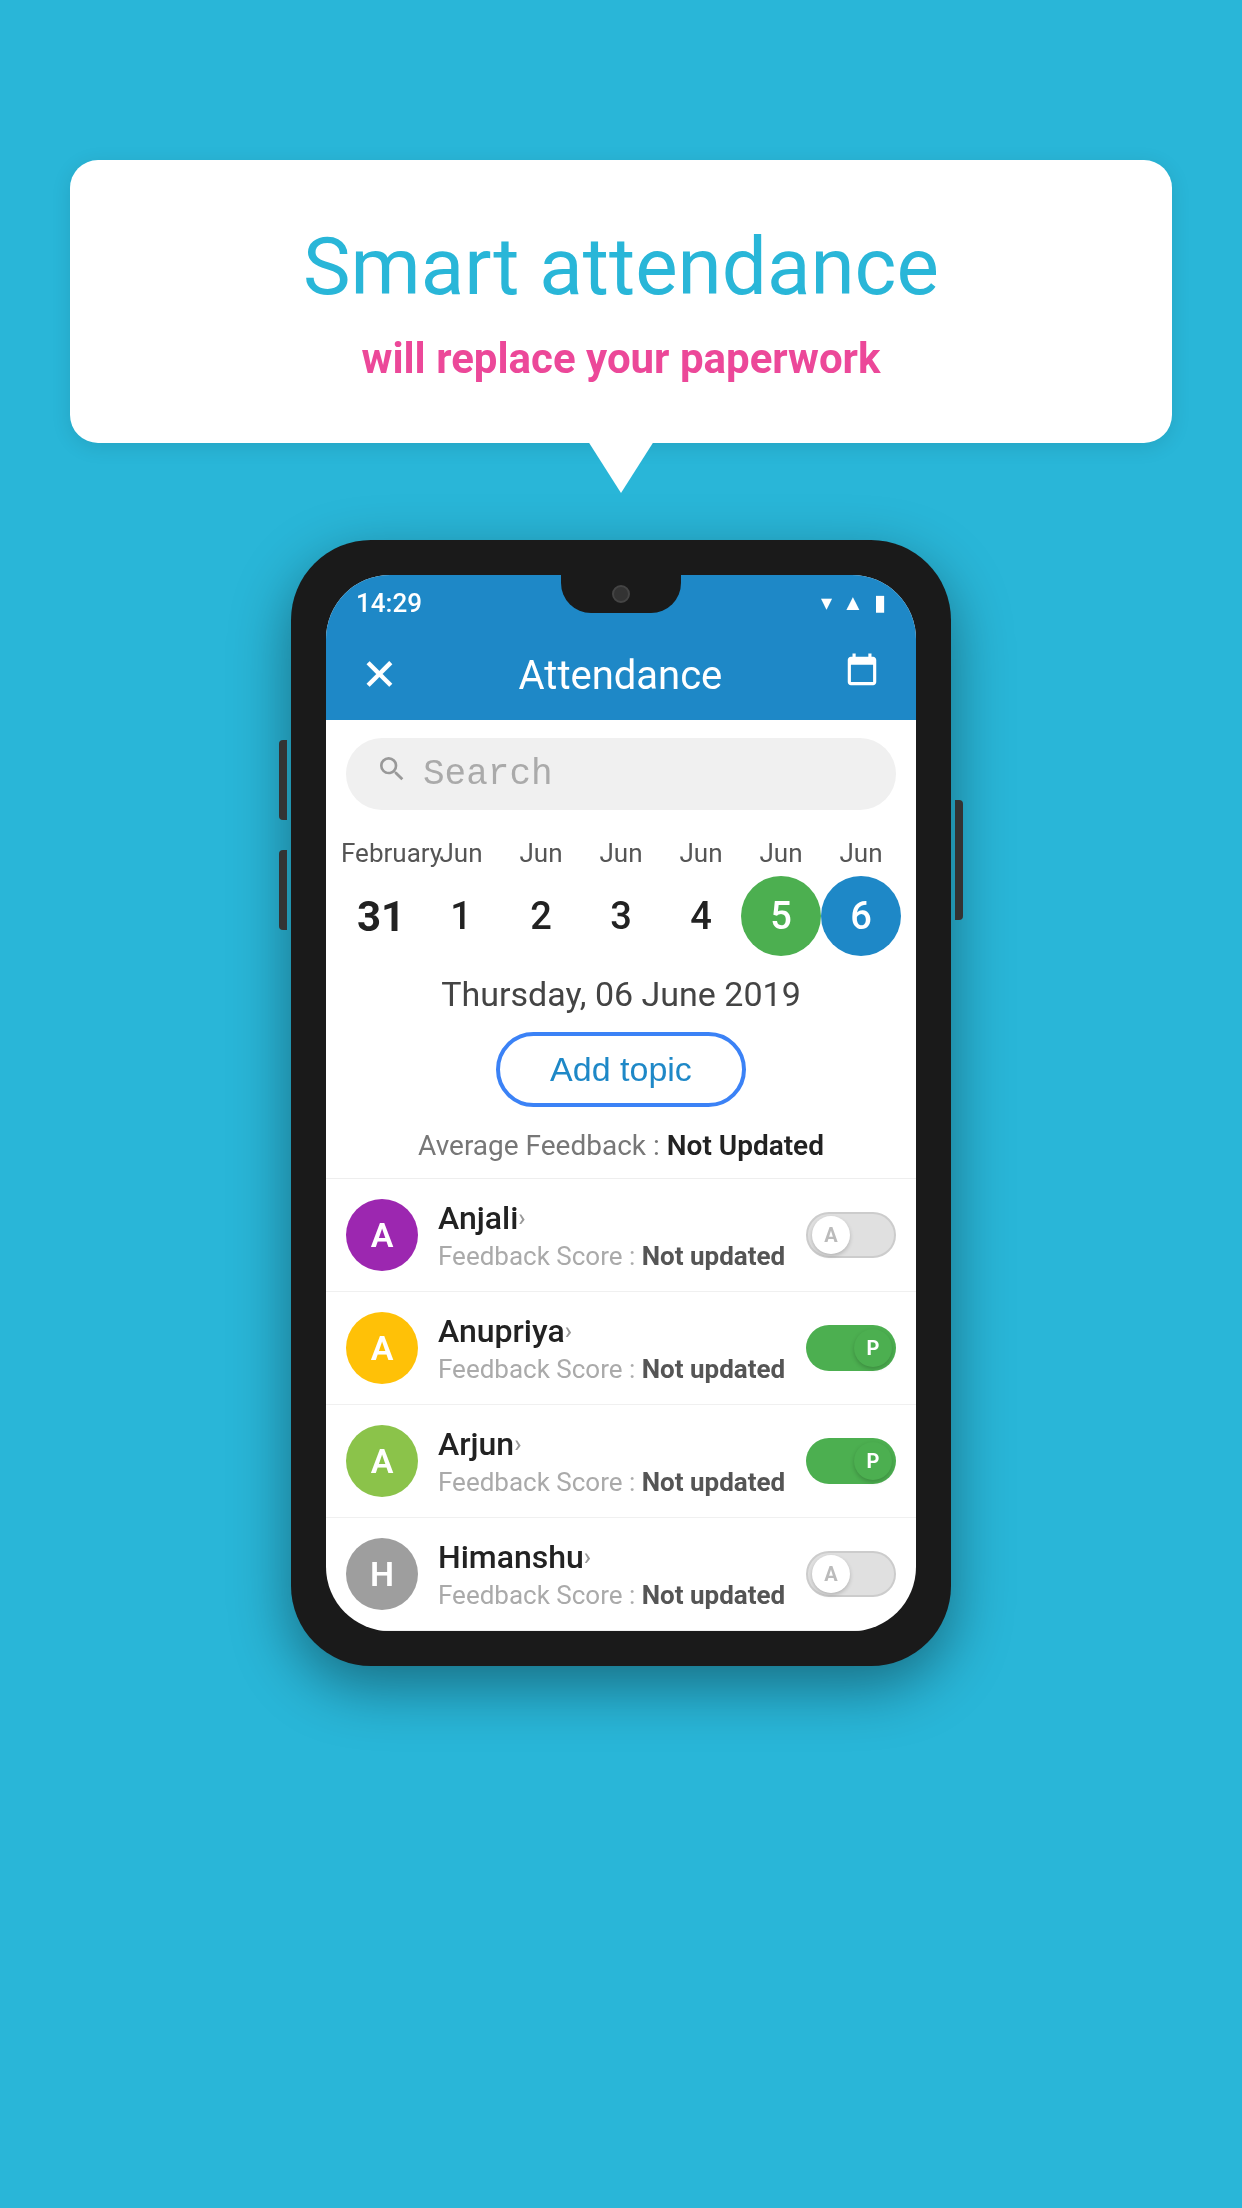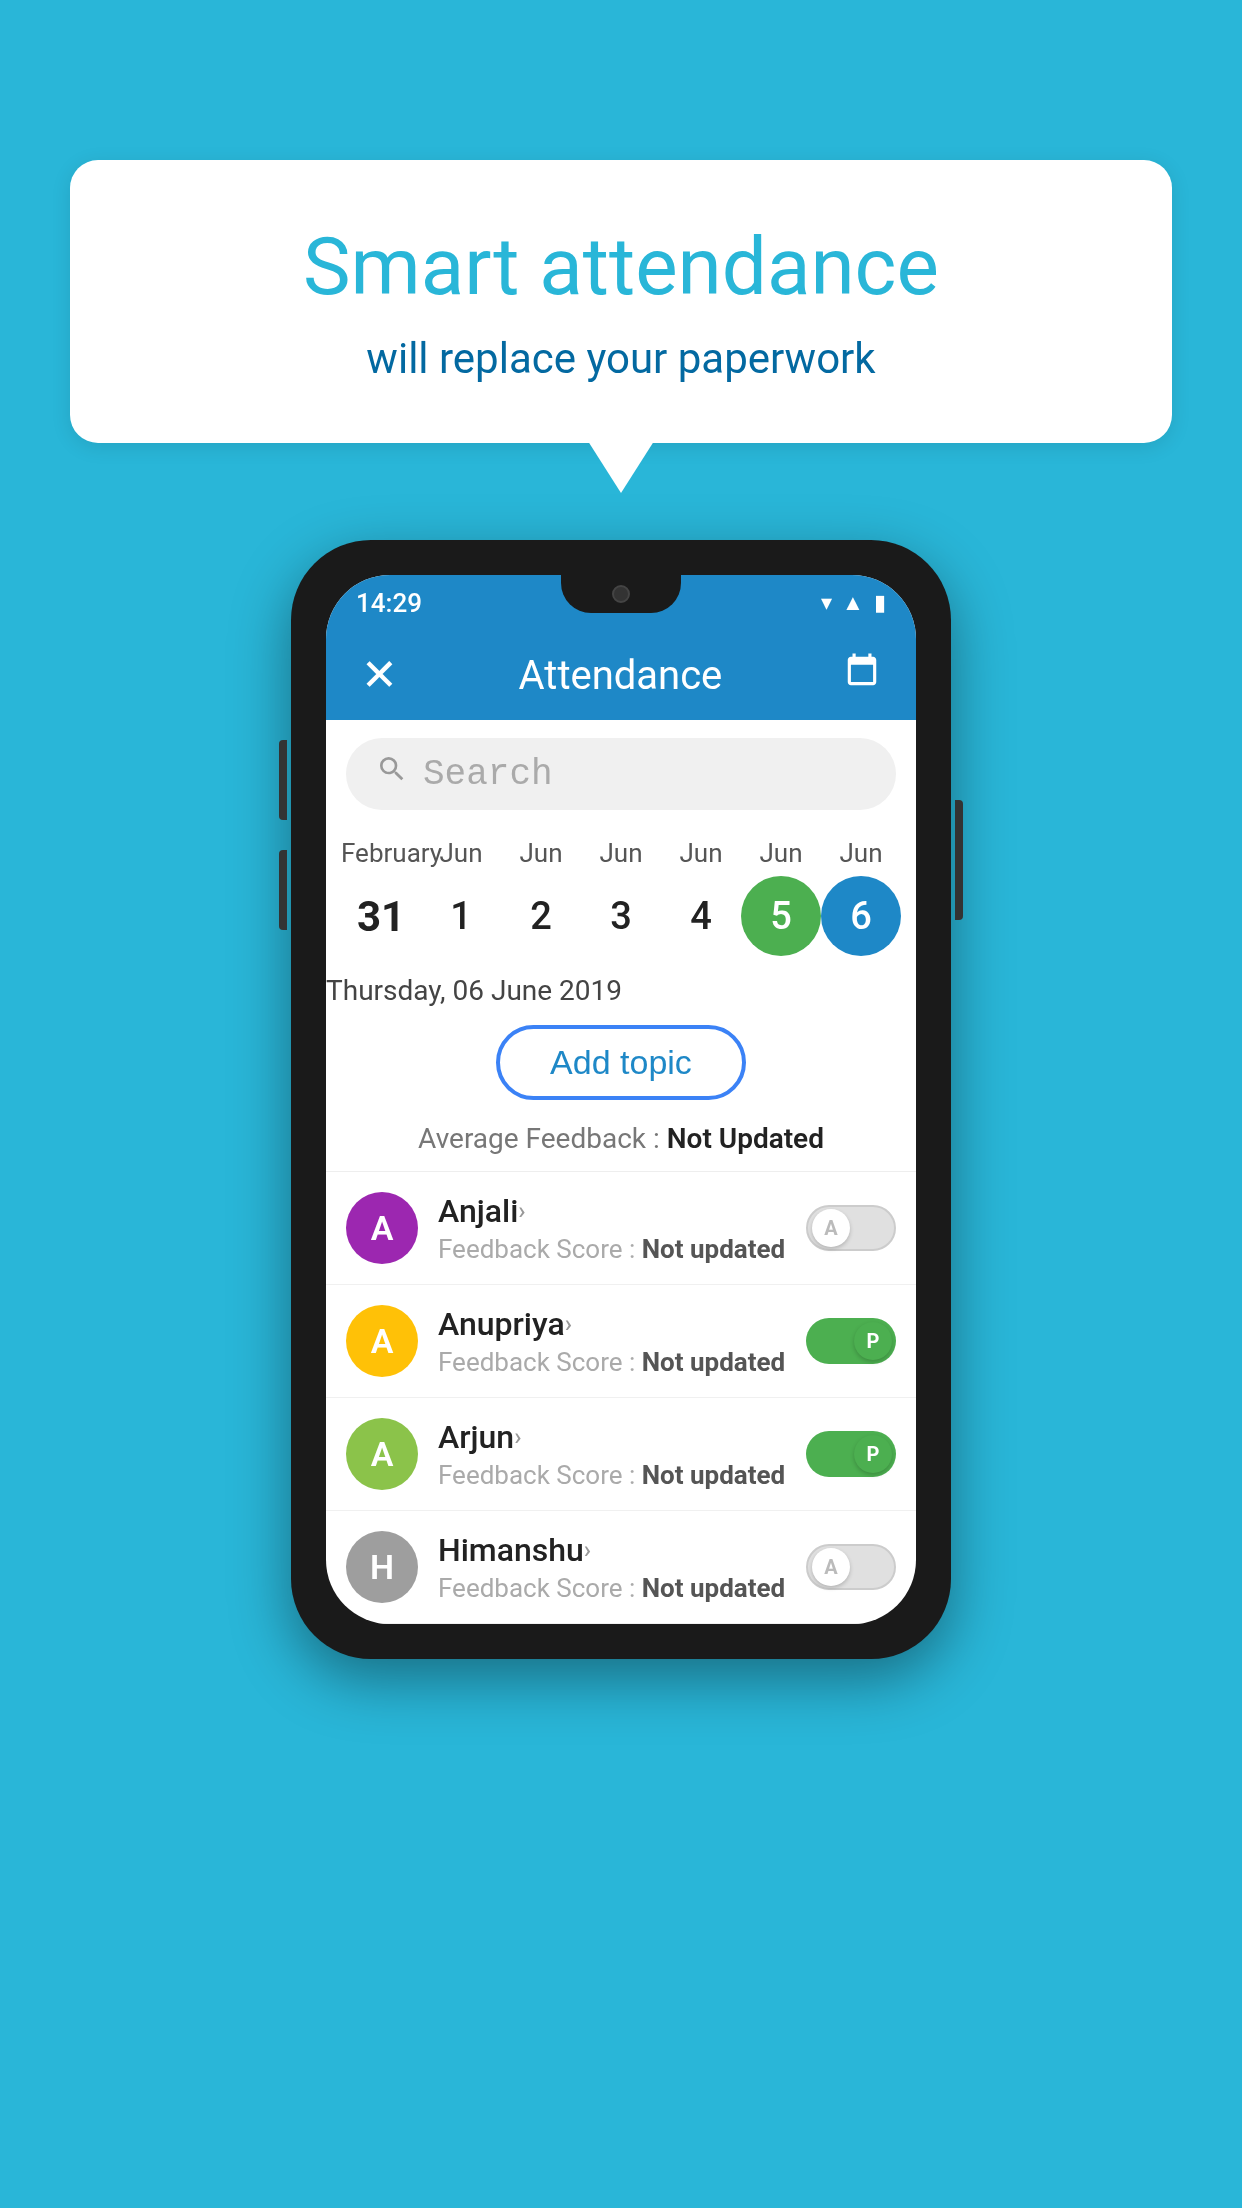--- a/index.html
+++ b/index.html
@@ -45,22 +45,22 @@
 
     .speech-bubble-title {
       font-size: 80px;
       color: #29b6d8;
       font-weight: 400;
       margin-bottom: 20px;
     }
 
     .speech-bubble-subtitle {
       font-size: 42px;
-      color: #0369a1;
-      font-weight: 400;
+      color: #ec4899;
+      font-weight: 700;
     }
 
     
     .phone-container {
       position: absolute;
       top: 540px;
       left: 50%;
       transform: translateX(-50%);
       width: 660px;
     }
@@ -224,22 +224,22 @@
       color: white;
     }
 
     .calendar-day.selected {
       background: #1e88c7;
       color: white;
     }
 
     
     .date-label {
-      text-align: left;
-      font-size: 28px;
+      text-align: center;
+      font-size: 34px;
       color: #444;
       margin-bottom: 18px;
       font-weight: 400;
     }
 
     
     .add-topic-btn {
       display: block;
       margin: 0 auto 22px;
       border: 4px solid #3b82f6;

